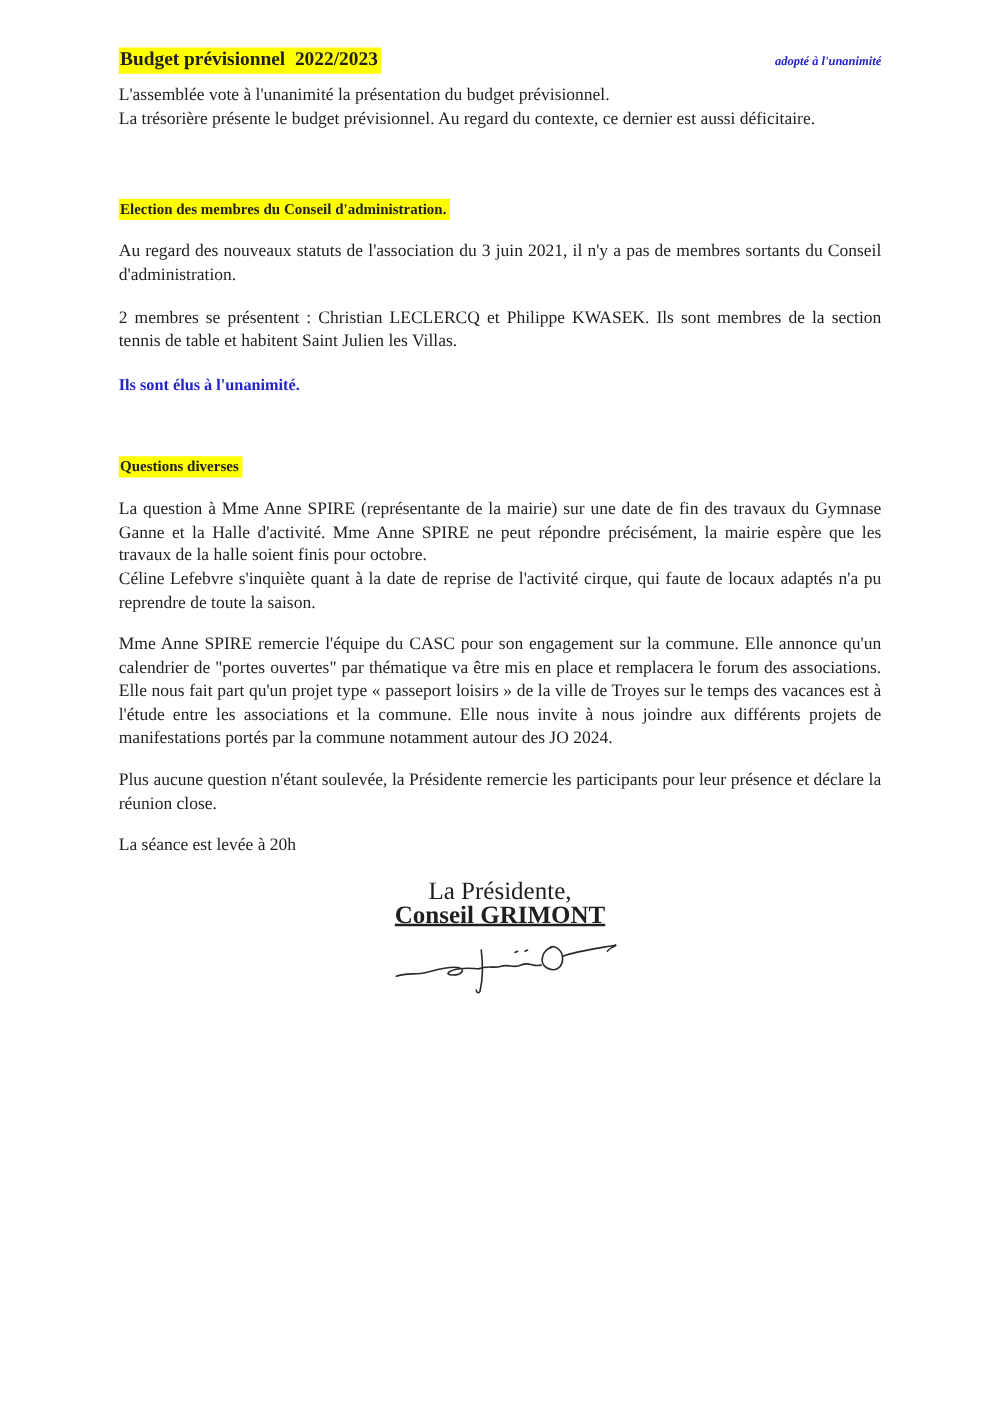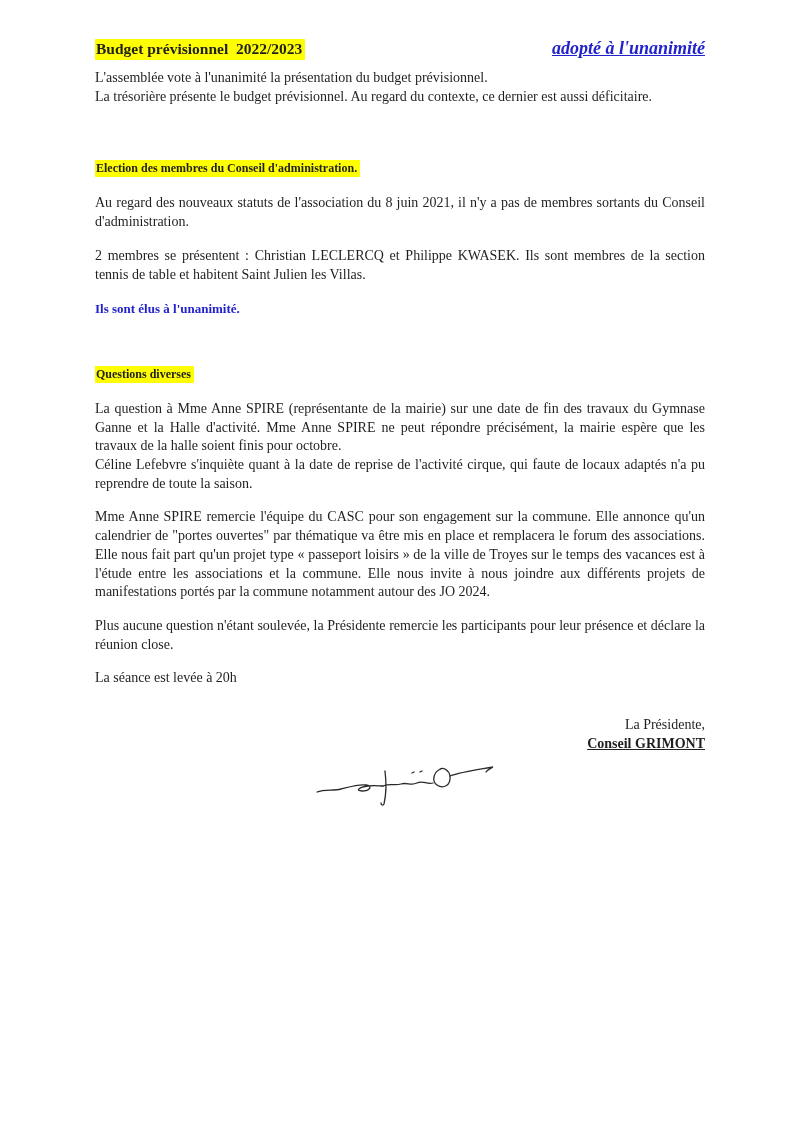--- a/index.html
+++ b/index.html
@@ -28,22 +28,21 @@
     background:var(--highlight);
     font-weight:bold;
     font-size:15.5px;
     padding:1px 3px 2px 1px;
     white-space:pre-wrap;
   }
   .adoption{
     color:var(--blue);
     font-weight:bold;
     font-style:italic;
-    text-decoration:underline;
-    font-size:18px;
+    font-size:10px;
   }
   p.body{
     font-size:14px;
     line-height:18.7px;
     text-align:justify;
     margin:0 0 15px 0;
   }
   p.body.no-just{text-align:left;}
   .section-heading{
     display:block;
@@ -61,23 +60,23 @@
   .intro-block{margin-top:9px;}
   .result-line{
     color:var(--blue);
     font-weight:bold;
     font-size:13px;
     line-height:18.7px;
     margin:16px 0 0 0;
   }
   .closing-line{margin-top:21px;}
   .signoff{
-    text-align:right;
-    margin-top:28px;
-    font-size:14px;
+    text-align:center;
+    margin-top:18px;
+    font-size:20px;
     line-height:17.5px;
   }
   .signoff .role{display:block;}
   .signoff .name{
     display:inline-block;
     font-weight:bold;
     text-decoration:underline;
     margin-top:1px;
   }
   .signature-wrap{
@@ -96,21 +95,21 @@
     <span class="adoption">adopté à l'unanimité</span>
   </div>
 
   <div class="intro-block">
     <p class="body no-just" style="margin:0;">L'assemblée vote à l'unanimité la présentation du budget prévisionnel.</p>
     <p class="body" style="margin:0;">La trésorière présente le budget prévisionnel. Au regard du contexte, ce dernier est aussi déficitaire.</p>
   </div>
 
   <div class="gap-large">
     <span class="section-heading"><span class="hl">Election des membres du Conseil d'administration.</span></span>
-    <p class="body">Au regard des nouveaux statuts de l'association du 8 juin 2021, il n'y a pas de membres sortants du Conseil d'administration.</p>
+    <p class="body">Au regard des nouveaux statuts de l'association du 3 juin 2021, il n'y a pas de membres sortants du Conseil d'administration.</p>
     <p class="body" style="margin-bottom:16px;">2 membres se présentent : Christian LECLERCQ et Philippe KWASEK. Ils sont membres de la section tennis de table et habitent Saint Julien les Villas.</p>
     <p class="result-line">Ils sont élus à l'unanimité.</p>
   </div>
 
   <div class="gap-medium">
     <span class="section-heading"><span class="hl">Questions diverses</span></span>
     <p class="body"><span>La question à Mme Anne SPIRE (représentante de la mairie) sur une date de fin des travaux du Gymnase Ganne et la Halle d'activité. Mme Anne SPIRE ne peut répondre précisément, la mairie espère que les travaux de la halle soient finis pour octobre.</span><br><span>Céline Lefebvre s'inquiète quant à la date de reprise de l'activité cirque, qui faute de locaux adaptés n'a pu reprendre de toute la saison.</span></p>
     <p class="body">Mme Anne SPIRE remercie l'équipe du CASC pour son engagement sur la commune. Elle annonce qu'un calendrier de "portes ouvertes" par thématique va être mis en place et remplacera le forum des associations. Elle nous fait part qu'un projet type « passeport loisirs » de la ville de Troyes sur le temps des vacances est à l'étude entre les associations et la commune. Elle nous invite à nous joindre aux différents projets de manifestations portés par la commune notamment autour des JO 2024.</p>
     <p class="body">Plus aucune question n'étant soulevée, la Présidente remercie les participants pour leur présence et déclare la réunion close.</p>
     <p class="body no-just closing-line">La séance est levée à 20h</p>

